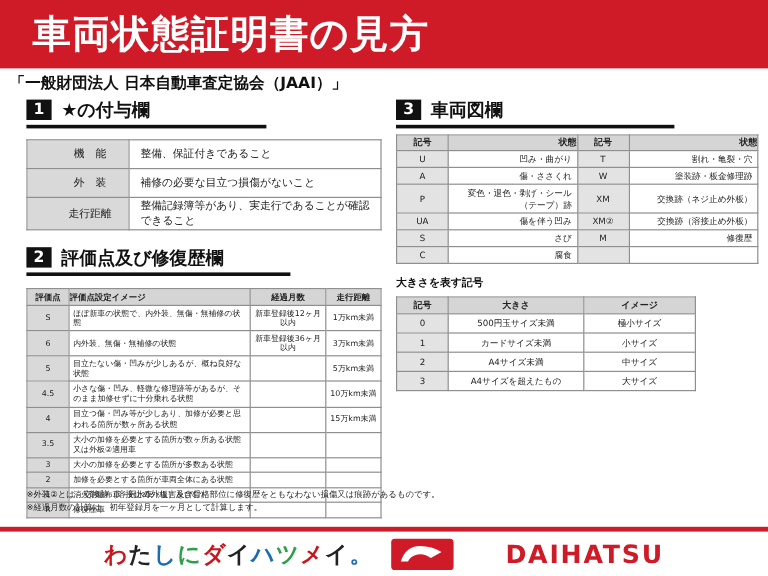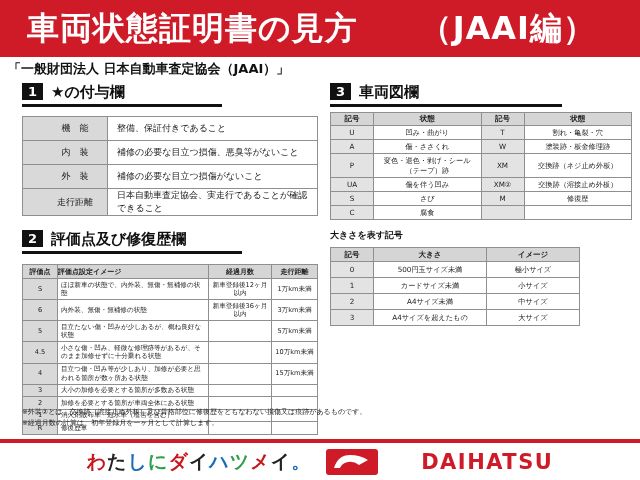--- a/index.html
+++ b/index.html
@@ -37,21 +37,21 @@
   .t2 td{font-size:6.6px;line-height:1.3;padding:1.5px 3px;}
   .t2 .key{width:34px;background:#d9d9d9;text-align:center;}
   .t2 .desc{width:150px;text-align:left;}
   .t2 .mon{width:62px;text-align:center;}
   .t2 .dist{text-align:center;}
   
   .t3{margin-top:5px;width:302px;}
   .t3 th{background:#d5d5d5;font-size:7.5px;height:12px;padding:0;text-align:center;}
   .t3 td{font-size:7.2px;padding:1.5px 4px;height:10px;}
   .t3 .key{width:42px;background:#e3e3e3;text-align:center;}
-  .t3 .desc{text-align:center;}
+  .t3 .desc{text-align:right;}
   
   .t4{margin-top:5px;width:250px;}
   .t4 th{background:#d5d5d5;font-size:7.5px;height:13px;padding:0;text-align:center;}
   .t4 td{font-size:7.2px;padding:2.5px 4px;text-align:center;}
   .t4 .key{width:42px;background:#e3e3e3;}
   .t4 .size{width:112px;}
   .lbl{font-size:9px;font-weight:bold;color:#111;margin:9px 0 3px 0;}
   .lbl.first{margin-top:8px;}
   .footnotes{position:absolute;left:22px;top:407px;font-size:7px;line-height:1.5;color:#222;}
   .red-line{position:absolute;left:0;top:439px;width:640px;height:4px;background:#cf1b28;}
@@ -60,48 +60,43 @@
   .slogan{font-size:19px;font-weight:bold;letter-spacing:1px;white-space:nowrap;}
   .logo-box{width:52px;height:26px;background:#cf1b28;border-radius:3px;
     display:flex;align-items:center;justify-content:center;flex:0 0 auto;}
   .brand{font-size:21px;font-weight:bold;color:#cf1b28;letter-spacing:1.5px;margin-left:28px;}
 </style>
 </head>
 <body>
 
 <header class="banner">
   <span>車両状態証明書の見方</span>
-  <span>（JAAI編）</span>
 </header>
 
 <div class="subheader">「一般財団法人 日本自動車査定協会（JAAI）」</div>
 
 <div class="col-left">
 
   <div class="sec-head w1">
     <span class="badge">1</span>
     <span class="sec-title">★の付与欄</span>
   </div>
   <table class="t1">
     <tbody>
         <tr>
           <td class="key">機　能</td>
           <td class="desc">整備、保証付きであること</td>
         </tr>
         <tr>
-          <td class="key">内　装</td>
-          <td class="desc">補修の必要な目立つ損傷、悪臭等がないこと</td>
-        </tr>
-        <tr>
           <td class="key">外　装</td>
           <td class="desc">補修の必要な目立つ損傷がないこと</td>
         </tr>
         <tr>
           <td class="key">走行距離</td>
-          <td class="desc">日本自動車査定協会、実走行であることが確認できること</td>
+          <td class="desc">整備記録簿等があり、実走行であることが確認できること</td>
         </tr>
       </tbody>
   </table>
 
   <div class="sec-head w2" style="margin-top:14px">
     <span class="badge">2</span>
     <span class="sec-title">評価点及び修復歴欄</span>
   </div>
   <table class="t2">
     <thead>
@@ -135,20 +130,26 @@
           <td class="key">4.5</td>
           <td class="desc">小さな傷・凹み、軽微な修理跡等があるが、そのまま加修せずに十分乗れる状態</td>
           <td class="mon"></td>
           <td class="dist">10万km未満</td>
         </tr>
         <tr>
           <td class="key">4</td>
           <td class="desc">目立つ傷・凹み等が少しあり、加修が必要と思われる箇所が数ヶ所ある状態</td>
           <td class="mon"></td>
           <td class="dist">15万km未満</td>
+        </tr>
+        <tr>
+          <td class="key">3.5</td>
+          <td class="desc">大小の加修を必要とする箇所が数ヶ所ある状態又は外板②適用車</td>
+          <td class="mon"></td>
+          <td class="dist"></td>
         </tr>
         <tr>
           <td class="key">3</td>
           <td class="desc">大小の加修を必要とする箇所が多数ある状態</td>
           <td class="mon"></td>
           <td class="dist"></td>
         </tr>
         <tr>
           <td class="key">2</td>
           <td class="desc">加修を必要とする箇所が車両全体にある状態</td>

